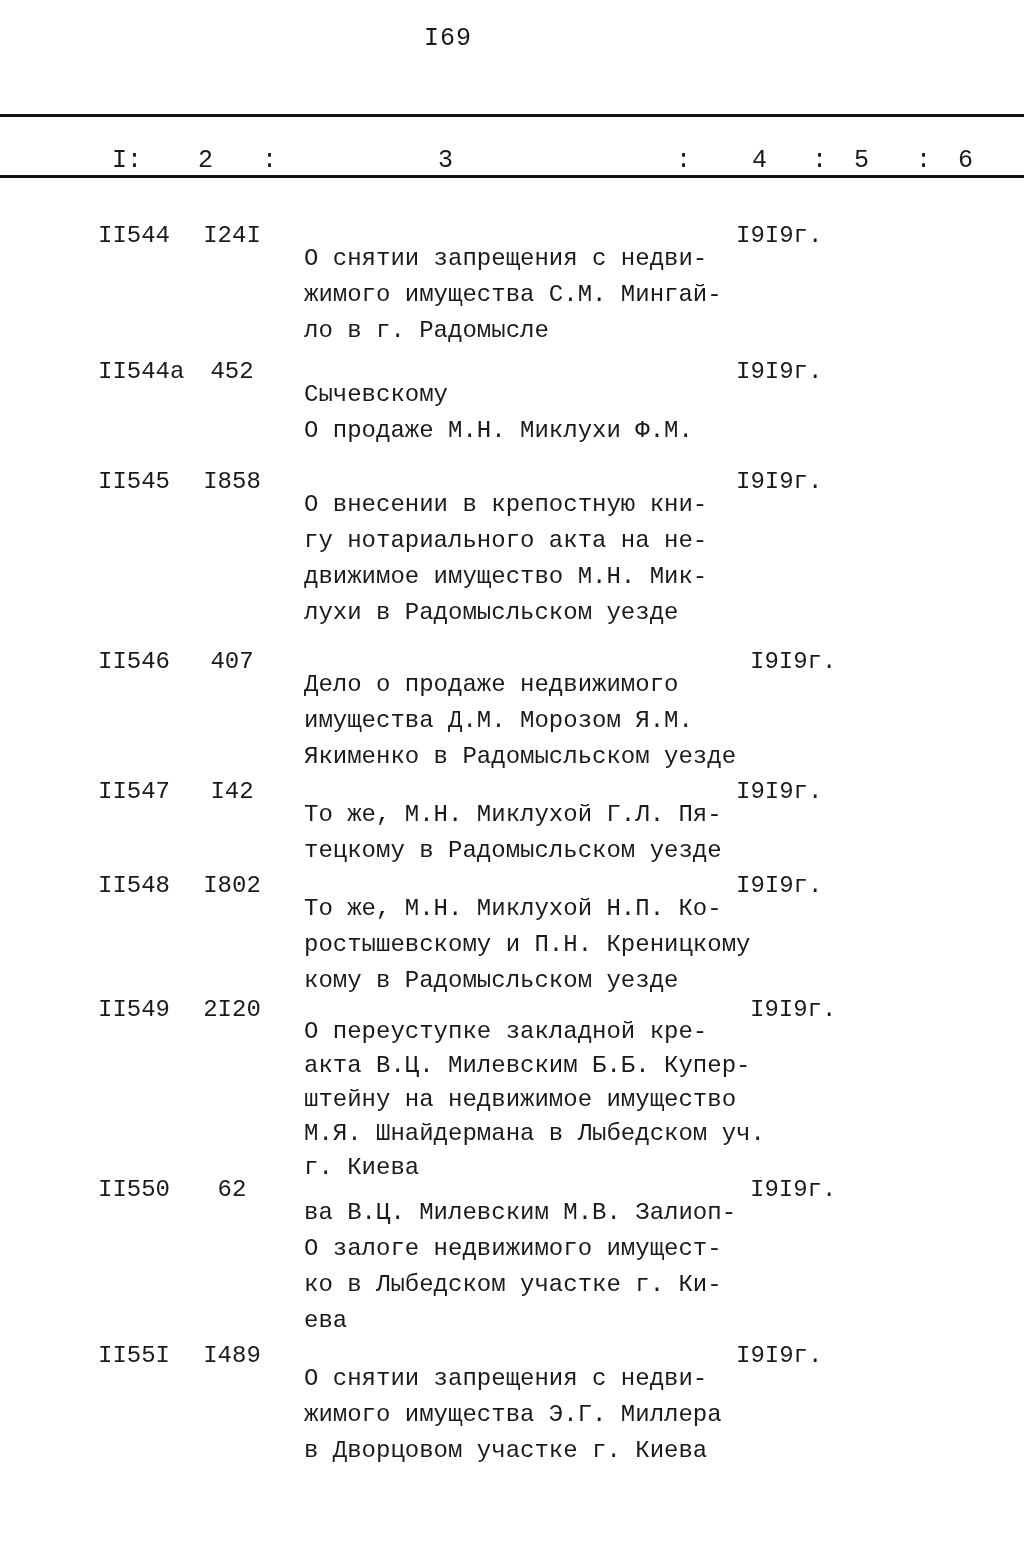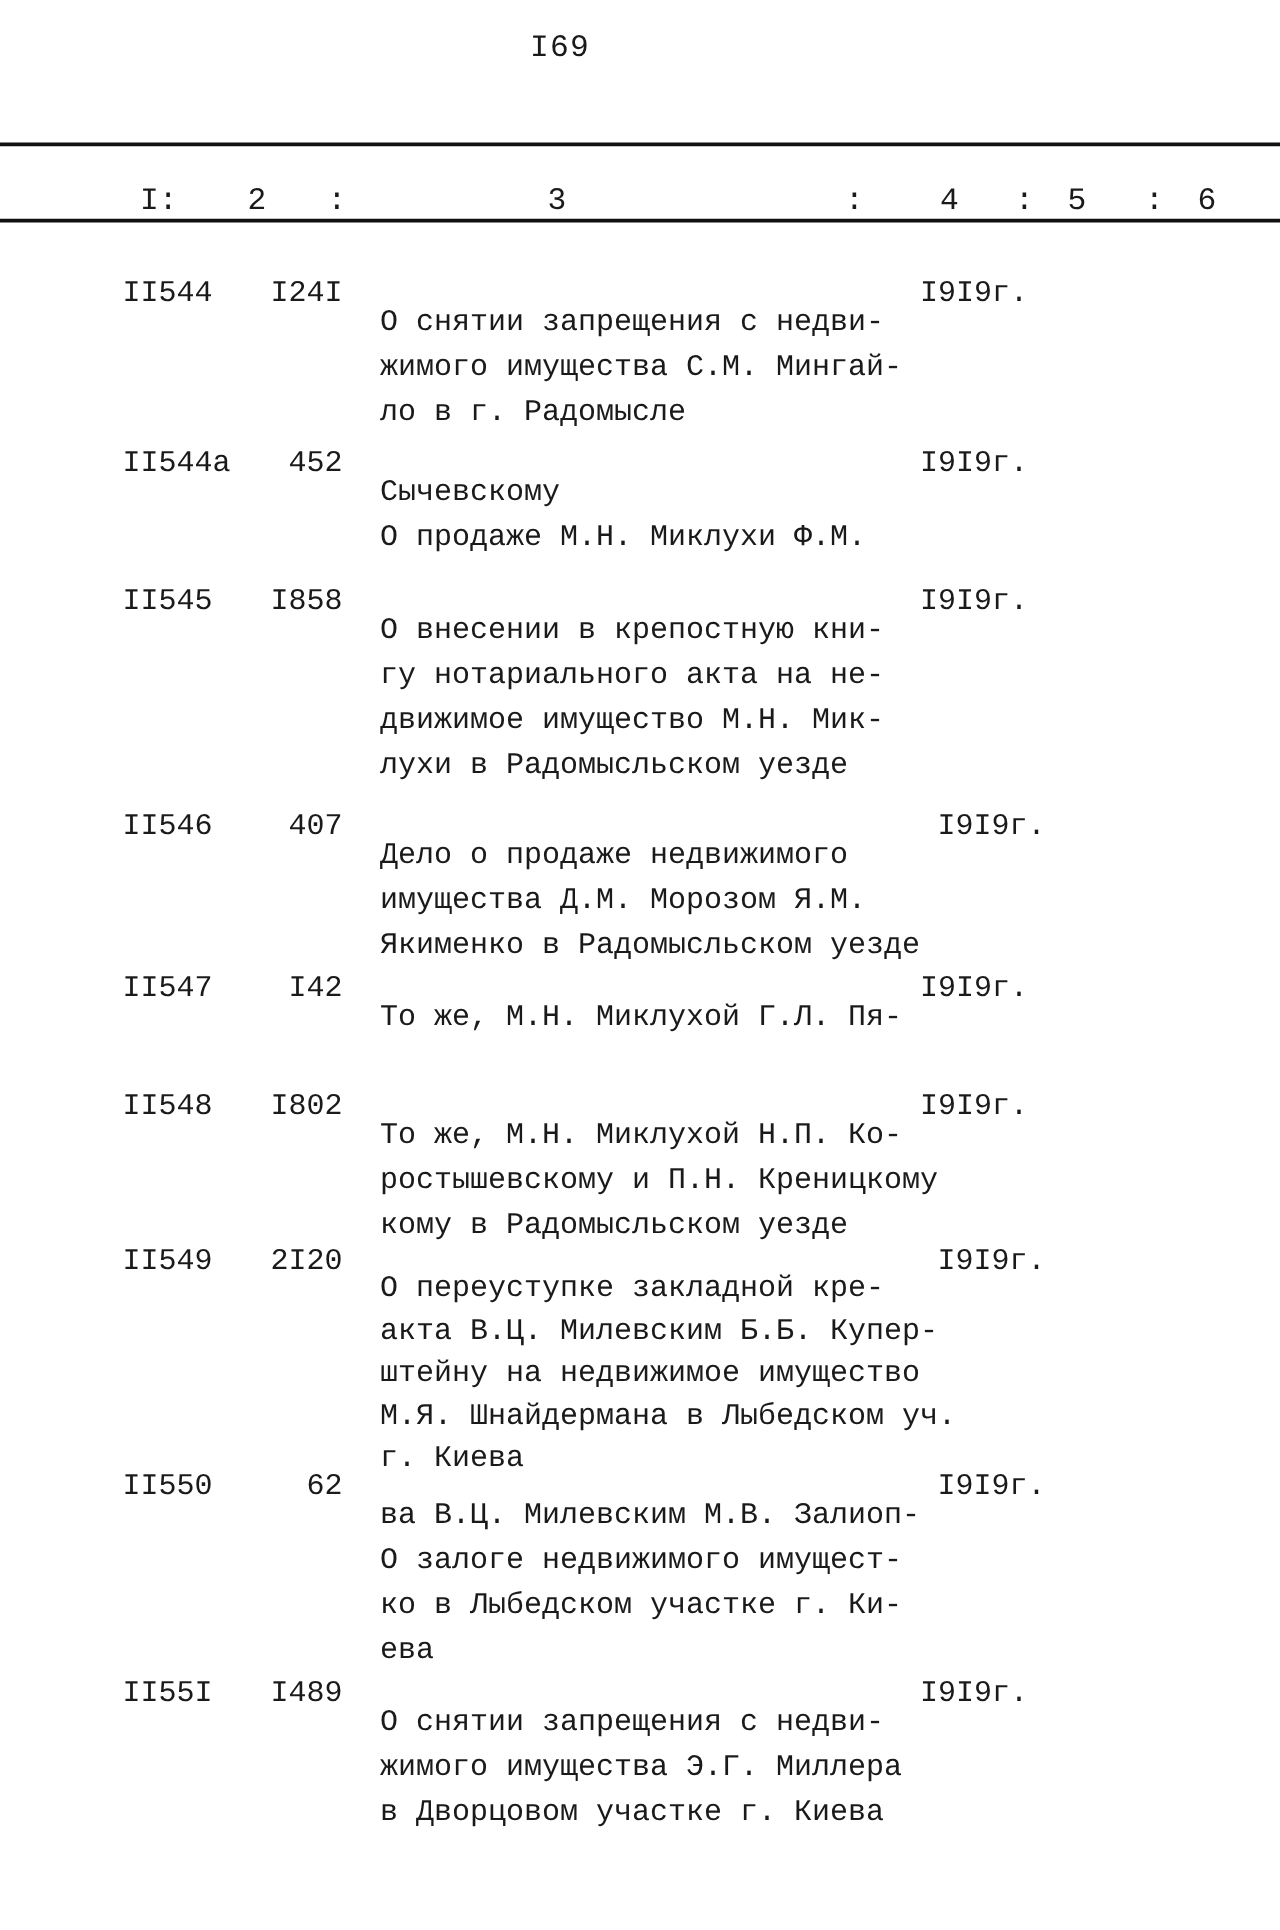--- a/index.html
+++ b/index.html
@@ -54,21 +54,21 @@
     .col-num {
       position: absolute;
       left: 98px;
       top: 0;
       white-space: pre;
     }
     .col-sheet {
       position: absolute;
       left: 190px;
       width: 84px;
-      text-align: right;
+      text-align: center;
       top: 0;
       white-space: pre;
       font-family: Liberation Mono, monospace;
     }
     .col-title {
       position: absolute;
       left: 304px;
       top: 0;
       margin-top: 23px;
     }
@@ -150,20 +150,21 @@
       <span class="line">Якименко в Радомысльском уезде</span>
     </span>
     <span class="col-year" style="left:750px">I9I9г.</span>
   </div>
 
   <div class="entry" style="top:774px">
     <span class="col-num">II547</span>
     <span class="col-sheet">I42</span>
     <span class="col-title">
       <span class="line">То же, М.Н. Миклухой Г.Л. Пя-</span>
+      <span class="line">тецкому в Радомысльском уезде</span>
     </span>
     <span class="col-year">I9I9г.</span>
   </div>
 
   <div class="entry" style="top:868px">
     <span class="col-num">II548</span>
     <span class="col-sheet">I802</span>
     <span class="col-title">
       <span class="line">То же, М.Н. Миклухой Н.П. Ко-</span>
       <span class="line">ростышевскому и П.Н. Креницкому</span>

